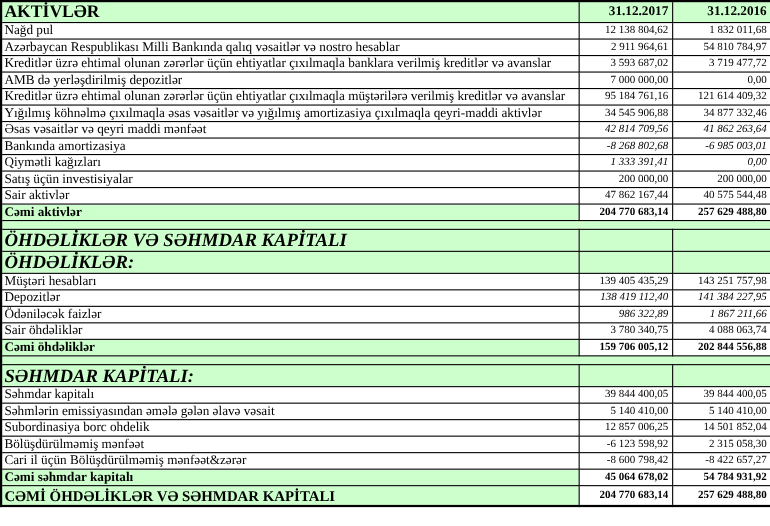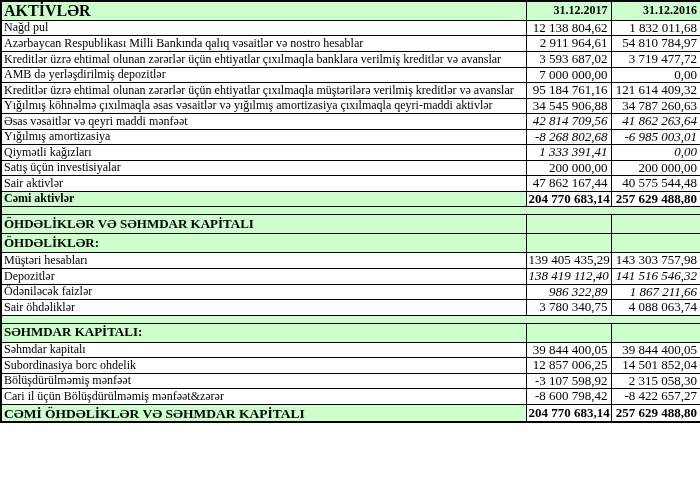--- a/index.html
+++ b/index.html
@@ -13,33 +13,33 @@
   col.c-label { width:525px; }
   col.c-2017  { width:85px; }
   col.c-2016  { width:90px; }
   td {
     border:1px solid var(--border);
     padding:0 3px 0 2px;
     font-size:12px; line-height:1.12;
     white-space:nowrap; overflow:hidden;
     vertical-align:middle;
   }
-  .num   { text-align:right; font-size:13px; }
+  .num   { text-align:right; font-size:10px; }
   .ital  { font-style:italic; }
   tr.colhead { height:19px; }
   tr.colhead td { background:var(--green); font-weight:bold; }
   tr.colhead td.label { font-size:16px; }
   tr.colhead td.num { font-size:12px; }
   tr.data  { height:15px; }
   tr.total { height:15px;margin-left:12px; }
   tr.total td.label { background:var(--green); font-weight:bold; }
   tr.total td.num { font-weight:bold; }
   tr.section { height:19px; }
   tr.section td { background:var(--green); }
-  tr.section td.label { font-weight:bold; font-size:13px; }
+  tr.section td.label { font-weight:bold; font-size:17px;font-style:italic; }
   tr.spacer { height:8px; }
   tr.spacer td { background:var(--green); }
   tr.grand { height:18px; }
   tr.grand td.label { background:var(--green); font-weight:bold; font-size:13.5px; }
   tr.grand td.num { font-weight:bold; }
 </style>
 </head>
 <body>
 
 <table>
@@ -77,29 +77,29 @@
         <td class="num">0,00</td>
       </tr>
       <tr class="data">
         <td class="label">Kreditlər üzrə ehtimal olunan zərərlər üçün ehtiyatlar çıxılmaqla müştərilərə verilmiş kreditlər və avanslar</td>
         <td class="num">95 184 761,16</td>
         <td class="num">121 614 409,32</td>
       </tr>
       <tr class="data">
         <td class="label">Yığılmış köhnəlmə çıxılmaqla əsas vəsaitlər və yığılmış amortizasiya çıxılmaqla qeyri-maddi aktivlər</td>
         <td class="num">34 545 906,88</td>
-        <td class="num">34 787 260,63</td>
+        <td class="num">34 877 332,46</td>
       </tr>
       <tr class="data">
         <td class="label">Əsas vəsaitlər və qeyri maddi mənfəət</td>
         <td class="num ital">42 814 709,56</td>
         <td class="num ital">41 862 263,64</td>
       </tr>
       <tr class="data">
-        <td class="label">Yığılmış amortizasiya</td>
+        <td class="label">Bankında amortizasiya</td>
         <td class="num ital">-8 268 802,68</td>
         <td class="num ital">-6 985 003,01</td>
       </tr>
       <tr class="data">
         <td class="label">Qiymətli kağızları</td>
         <td class="num ital">1 333 391,41</td>
         <td class="num ital">0,00</td>
       </tr>
       <tr class="data">
         <td class="label">Satış üçün investisiyalar</td>
@@ -125,64 +125,79 @@
         <td class="num"></td>
       </tr>
       <tr class="section">
         <td class="label">ÖHDƏLİKLƏR:</td>
         <td class="num"></td>
         <td class="num"></td>
       </tr>
       <tr class="data">
         <td class="label">Müştəri hesabları</td>
         <td class="num">139 405 435,29</td>
-        <td class="num">143 303 757,98</td>
+        <td class="num">143 251 757,98</td>
       </tr>
       <tr class="data">
         <td class="label">Depozitlər</td>
         <td class="num ital">138 419 112,40</td>
-        <td class="num ital">141 516 546,32</td>
+        <td class="num ital">141 384 227,95</td>
       </tr>
       <tr class="data">
         <td class="label">Ödəniləcək faizlər</td>
         <td class="num ital">986 322,89</td>
         <td class="num ital">1 867 211,66</td>
       </tr>
       <tr class="data">
         <td class="label">Sair öhdəliklər</td>
         <td class="num">3 780 340,75</td>
         <td class="num">4 088 063,74</td>
       </tr>
+      <tr class="total">
+        <td class="label">Cəmi öhdəliklər</td>
+        <td class="num">159 706 005,12</td>
+        <td class="num">202 844 556,88</td>
+      </tr>
       <tr class="spacer">
         <td colspan="3"></td>
       </tr>
       <tr class="section">
         <td class="label">SƏHMDAR KAPİTALI:</td>
         <td class="num"></td>
         <td class="num"></td>
       </tr>
       <tr class="data">
         <td class="label">Səhmdar kapitalı</td>
         <td class="num">39 844 400,05</td>
         <td class="num">39 844 400,05</td>
       </tr>
       <tr class="data">
+        <td class="label">Səhmlərin emissiyasından əmələ gələn əlavə vəsait</td>
+        <td class="num">5 140 410,00</td>
+        <td class="num">5 140 410,00</td>
+      </tr>
+      <tr class="data">
         <td class="label">Subordinasiya borc ohdelik</td>
         <td class="num">12 857 006,25</td>
         <td class="num">14 501 852,04</td>
       </tr>
       <tr class="data">
         <td class="label">Bölüşdürülməmiş mənfəət</td>
-        <td class="num">-3 107 598,92</td>
+        <td class="num">-6 123 598,92</td>
         <td class="num">2 315 058,30</td>
       </tr>
       <tr class="data">
         <td class="label">Cari il üçün Bölüşdürülməmiş mənfəət&amp;zərər</td>
         <td class="num">-8 600 798,42</td>
         <td class="num">-8 422 657,27</td>
+      </tr>
+      <tr class="total">
+        <td class="label">Cəmi səhmdar kapitalı</td>
+        <td class="num">45 064 678,02</td>
+        <td class="num">54 784 931,92</td>
       </tr>
       <tr class="grand">
         <td class="label">CƏMİ ÖHDƏLİKLƏR VƏ SƏHMDAR KAPİTALI</td>
         <td class="num">204 770 683,14</td>
         <td class="num">257 629 488,80</td>
       </tr>
     </tbody>
 </table>
 
 </body></html>

